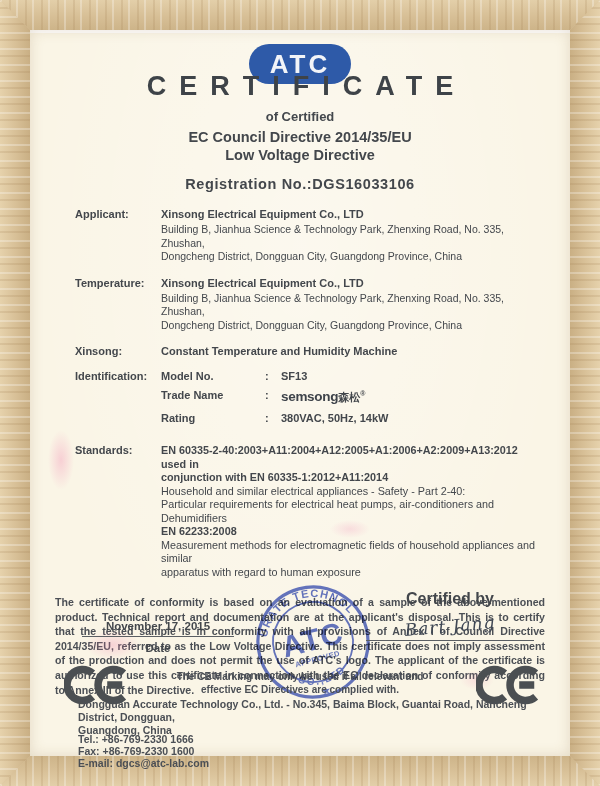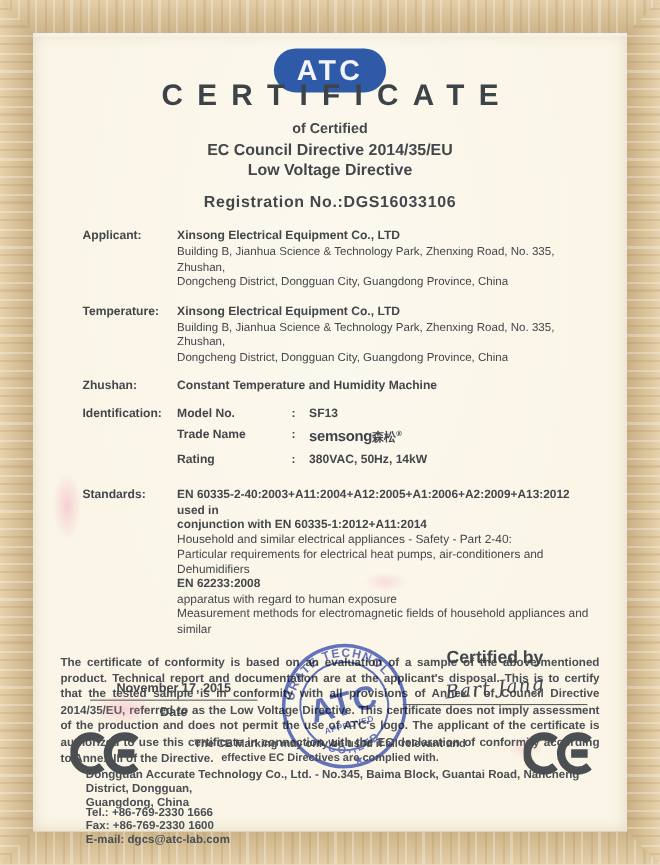--- a/index.html
+++ b/index.html
@@ -143,21 +143,21 @@
       <div class="val">
         <div class="name">Xinsong Electrical Equipment Co., LTD</div>
         <div class="addr">
           <div>Building B, Jianhua Science &amp; Technology Park, Zhenxing Road, No. 335, Zhushan,</div>
           <div>Dongcheng District, Dongguan City, Guangdong Province, China</div>
         </div>
       </div>
     </div>
 
     <div class="row">
-      <div class="lbl">Zhushan:</div>
+      <div class="lbl">Xinsong:</div>
       <div class="val prodval">Constant Temperature and Humidity Machine</div>
     </div>
 
     <div class="row">
       <div class="lbl">Identification:</div>
       <div class="val">
         <div class="id-row">
           <div class="id-name">Model No.</div>
           <div class="id-sep">:</div>
           <div class="id-val">SF13</div>
@@ -178,22 +178,22 @@
     </div>
 
     <div class="row">
       <div class="lbl">Standards:</div>
       <div class="val">
         <div class="std-line std-bold">EN 60335-2-40:2003+A11:2004+A12:2005+A1:2006+A2:2009+A13:2012 used in</div>
         <div class="std-line std-bold">conjunction with EN 60335-1:2012+A11:2014</div>
         <div class="std-line">Household and similar electrical appliances - Safety - Part 2-40:</div>
         <div class="std-line">Particular requirements for electrical heat pumps, air-conditioners and Dehumidifiers</div>
         <div class="std-line std-bold">EN 62233:2008</div>
+        <div class="std-line">Measurement methods for electromagnetic fields of household appliances and similar</div>
         <div class="std-line">apparatus with regard to human exposure</div>
-        <div class="std-line">Measurement methods for electromagnetic fields of household appliances and similar</div>
       </div>
     </div>
   </div>
 
   <div class="decl">The certificate of conformity is based on an evaluation of a sample of the above-mentioned product. Technical report and documentation are at the applicant's disposal. This is to certify that the tested sample is in conformity with all provisions of Annex I of Council Directive 2014/35/EU, referred to as the Low Voltage Directive. This certificate does not imply assessment of the production and does not permit the use of ATC's logo. The applicant of the certificate is authorized to use this certificate in connection with the EC declaration of conformity according to Annex III of the Directive.</div>
 
   <div class="signoff">
 
     <div class="stamp-wrap">
       <svg width="120" height="120" viewBox="0 0 120 120">

